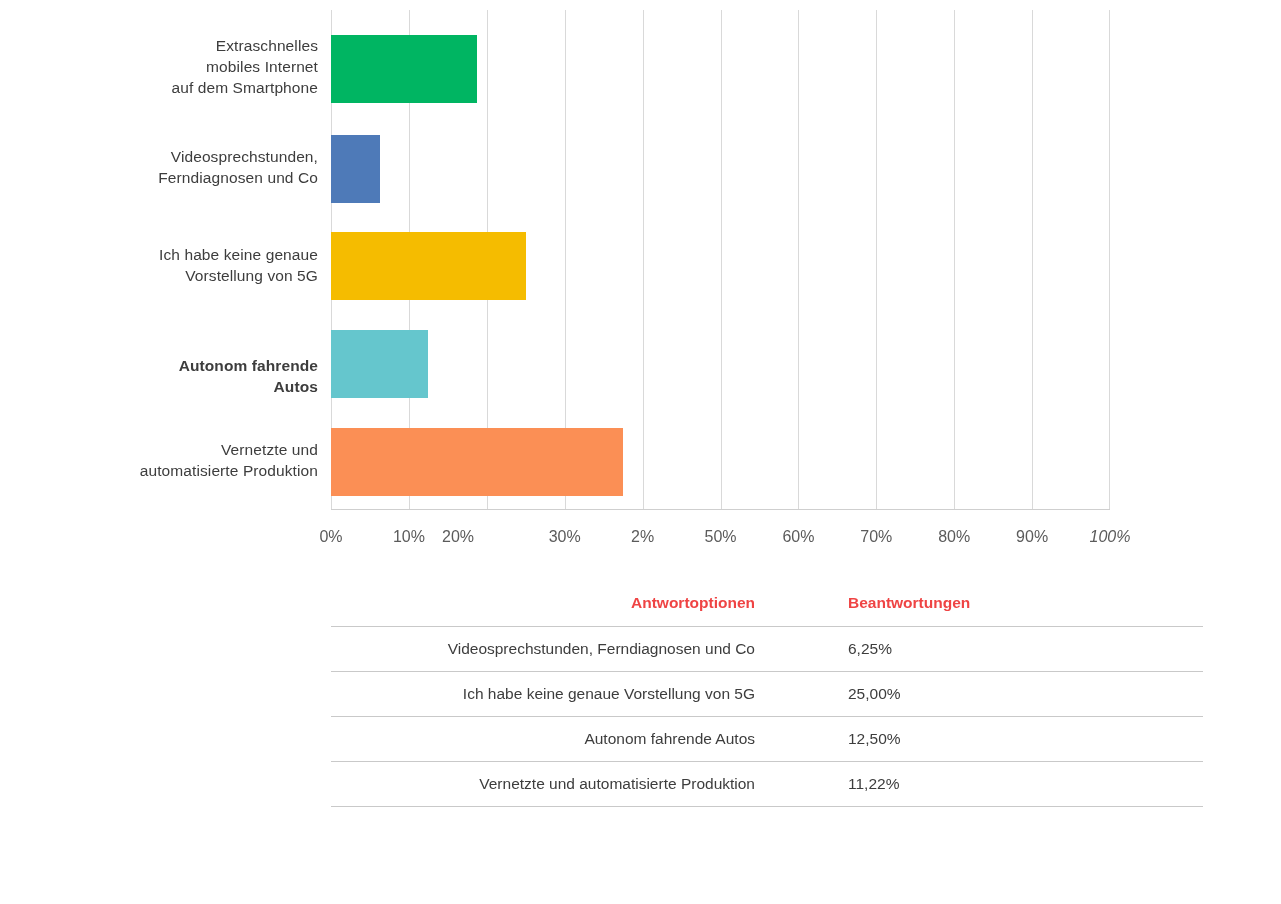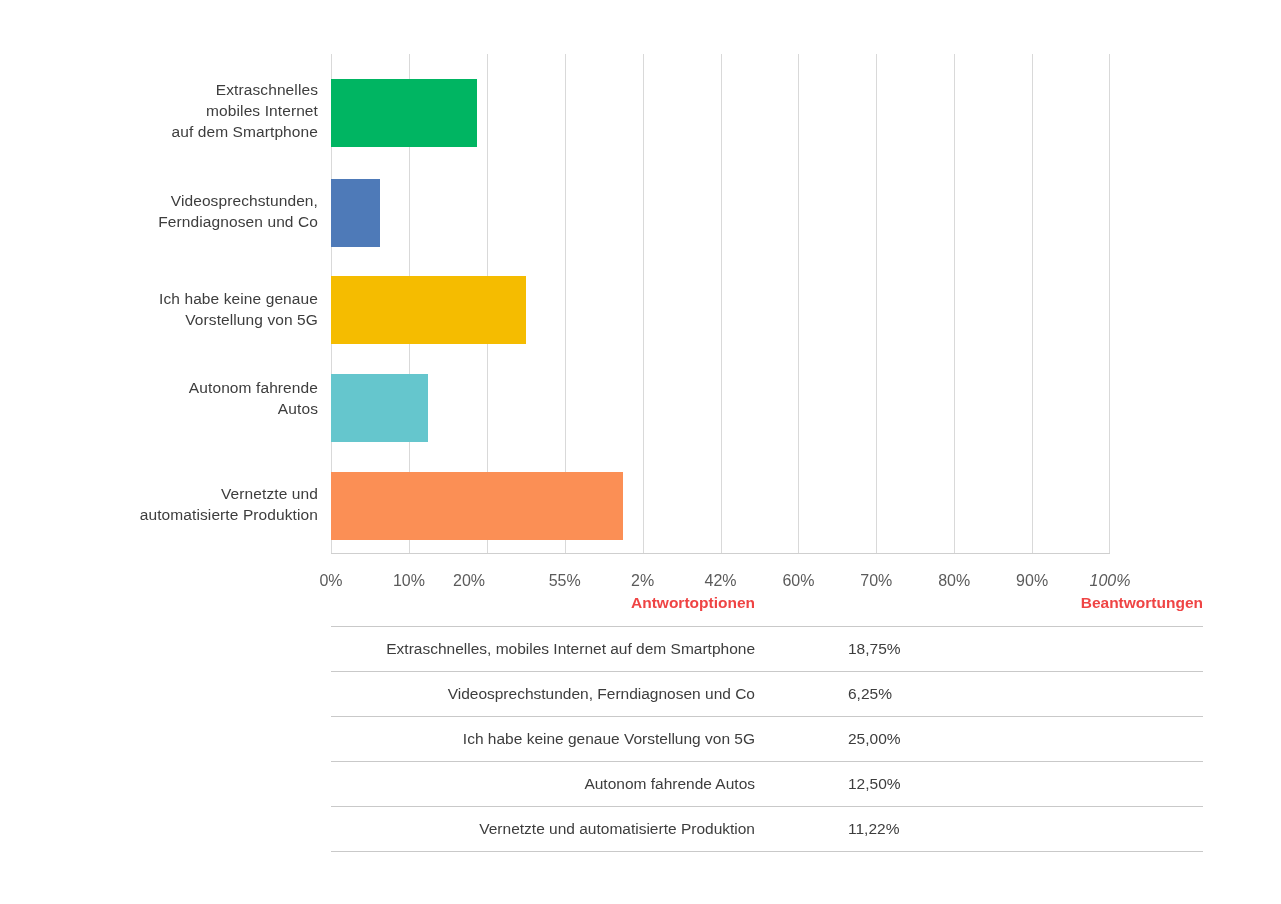--- a/index.html
+++ b/index.html
@@ -16,21 +16,20 @@
     overflow: hidden;
   }
 
   
   #chart-region {
     position: absolute;
     left: 0;
     top: 0;
     width: 1281px;
     height: 560px;
-    margin-top: 44px;
   }
 
   .cat-label {
     position: absolute;
     right: 963px;            
     text-align: right;
     font-size: 15.5px;
     line-height: 21px;
     color: #3d3d3d;
     letter-spacing: 0.1px;
@@ -95,21 +94,21 @@
     color: #ef4444;
     padding: 4px 0 14px 0;
     border: none;
   }
   table.resp-table th.col-option {
     text-align: right;
     width: 424px;
     padding-right: 93px;
   }
   table.resp-table th.col-count {
-    text-align: right;
+    text-align: left;
     width: 355px;
   }
   table.resp-table td {
     font-size: 15.5px;
     color: #3d3d3d;
     border-top: 1px solid #c9c9c9;
     padding: 13px 0 13px 0;
     height: 16px;
   }
   table.resp-table tr:last-child td {
@@ -128,21 +127,21 @@
 
 <div id="chart-region">
 
   <div class="cat-label" style="top:35px;">Extraschnelles
 mobiles Internet
 auf dem Smartphone</div>
   <div class="cat-label" style="top:146px;">Videosprechstunden,
 Ferndiagnosen und Co</div>
   <div class="cat-label" style="top:244px;">Ich habe keine genaue
 Vorstellung von 5G</div>
-  <div class="cat-label" style="top:333px;">Autonom fahrende
+  <div class="cat-label" style="top:355px;font-weight:bold;">Autonom fahrende
 Autos</div>
   <div class="cat-label" style="top:439px;">Vernetzte und
 automatisierte Produktion</div>
 
   <div id="plot">
     <div id="gridlines">
         <div class="gridline" style="left: 0px; background: rgb(217, 217, 217);"></div>
         <div class="gridline" style="left: 77.9px; background: rgb(217, 217, 217);"></div>
         <div class="gridline" style="left: 155.8px; background: rgb(217, 217, 217);"></div>
         <div class="gridline" style="left: 233.7px; background: rgb(217, 217, 217);"></div>
@@ -160,46 +159,42 @@
         <div class="bar" title="6,25%" style="top: 125px; width: 48.6875px; background: rgb(78, 122, 184);"></div>
         <div class="bar" title="25,00%" style="top: 222px; width: 194.75px; background: rgb(245, 188, 0);"></div>
         <div class="bar" title="12,50%" style="top: 320px; width: 97.375px; background: rgb(101, 198, 205);"></div>
         <div class="bar" title="37,50%" style="top: 418px; width: 292.125px; background: rgb(251, 143, 85);"></div>
       </div>
   </div>
 
   <div id="xticks">
       <div class="tick-label" style="left: 331px;">0%</div>
       <div class="tick-label" style="left: 408.9px;">10%</div>
-      <div class="tick-label" style="left: 469px;">20%</div>
-      <div class="tick-label" style="left: 564.7px;">55%</div>
+      <div class="tick-label" style="left: 458px;">20%</div>
+      <div class="tick-label" style="left: 564.7px;">30%</div>
       <div class="tick-label" style="left: 642.6px;">2%</div>
-      <div class="tick-label" style="left: 720.5px;">42%</div>
+      <div class="tick-label" style="left: 720.5px;">50%</div>
       <div class="tick-label" style="left: 798.4px;">60%</div>
       <div class="tick-label" style="left: 876.3px;">70%</div>
       <div class="tick-label" style="left: 954.2px; text-align: right;">80%</div>
       <div class="tick-label" style="left: 1032.1px;">90%</div>
       <div class="tick-label" style="left: 1110px; font-style: italic;">100%</div>
     </div>
 </div>
 
 <div id="table-region">
   <table class="resp-table">
     <thead>
       <tr>
         <th class="col-option">Antwortoptionen</th>
         <th class="col-count">Beantwortungen</th>
       </tr>
     </thead>
     <tbody id="table-body">
         <tr>
-          <td class="col-option">Extraschnelles, mobiles Internet auf dem Smartphone</td>
-          <td class="col-count">18,75%</td>
-        </tr>
-        <tr>
           <td class="col-option">Videosprechstunden, Ferndiagnosen und Co</td>
           <td class="col-count">6,25%</td>
         </tr>
         <tr>
           <td class="col-option">Ich habe keine genaue Vorstellung von 5G</td>
           <td class="col-count">25,00%</td>
         </tr>
         <tr>
           <td class="col-option">Autonom fahrende Autos</td>
           <td class="col-count">12,50%</td>

